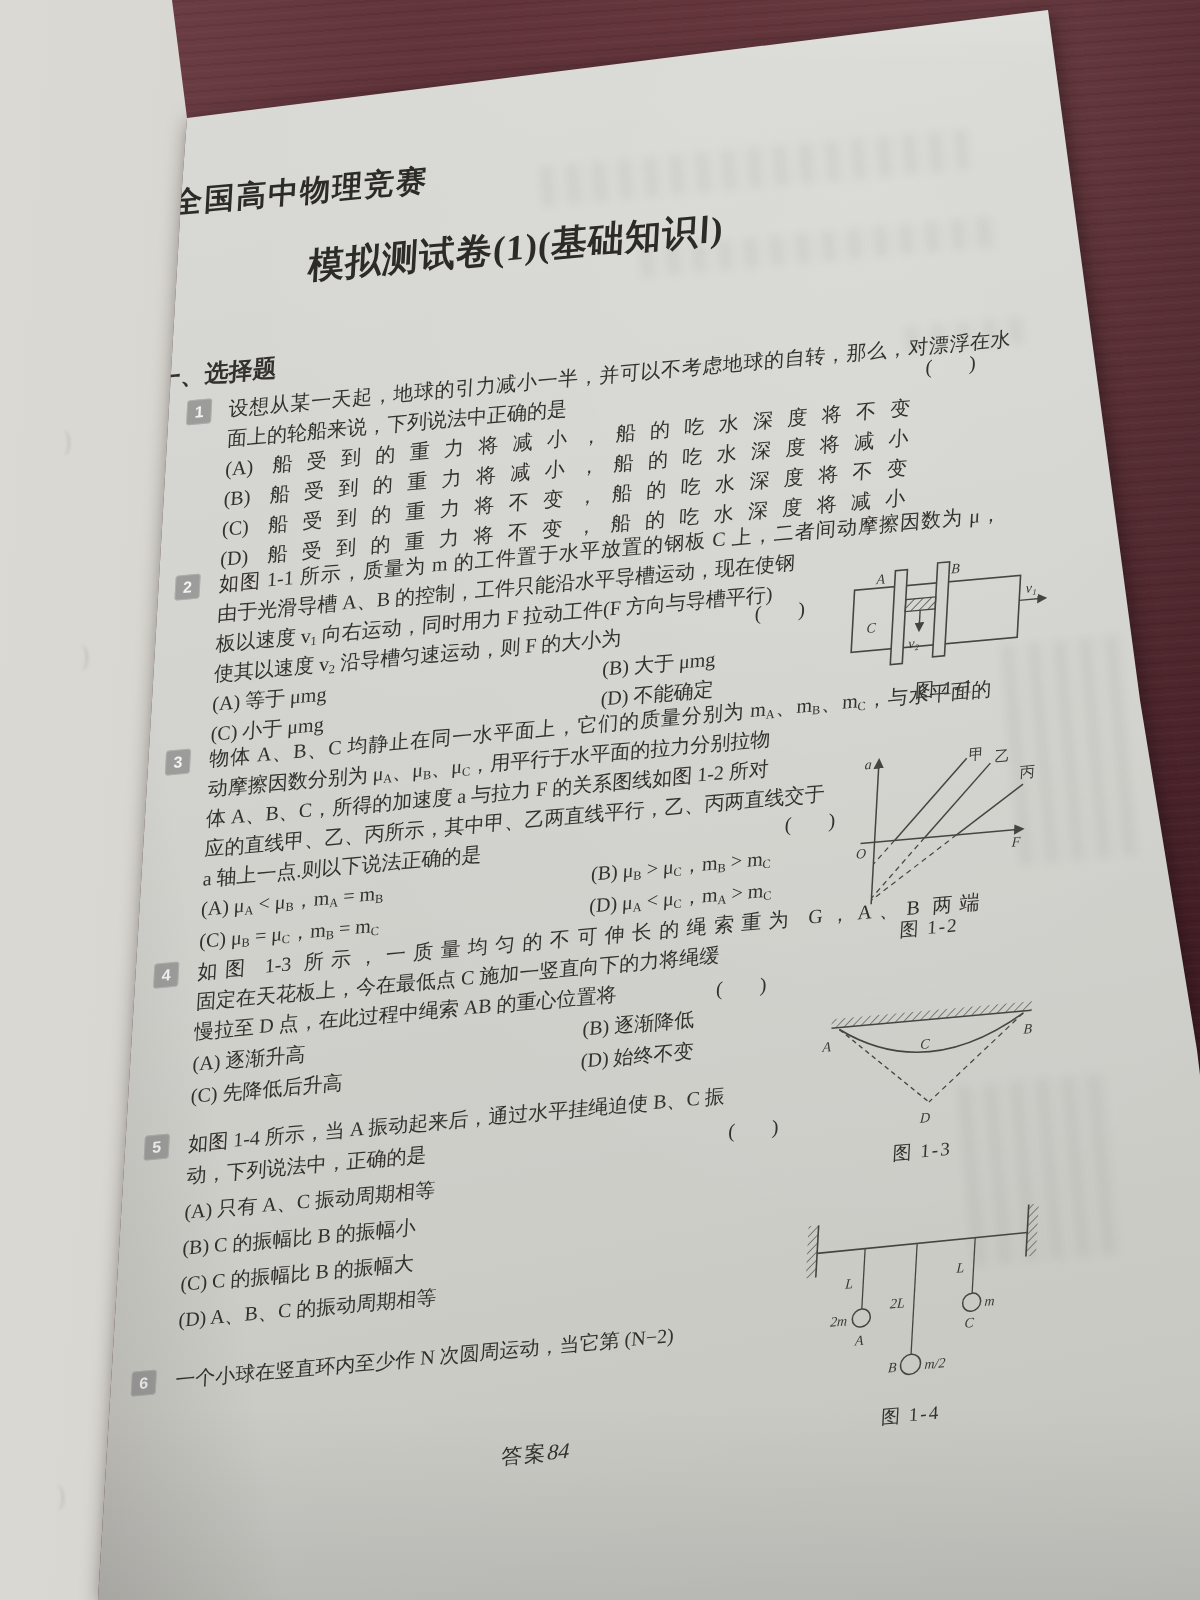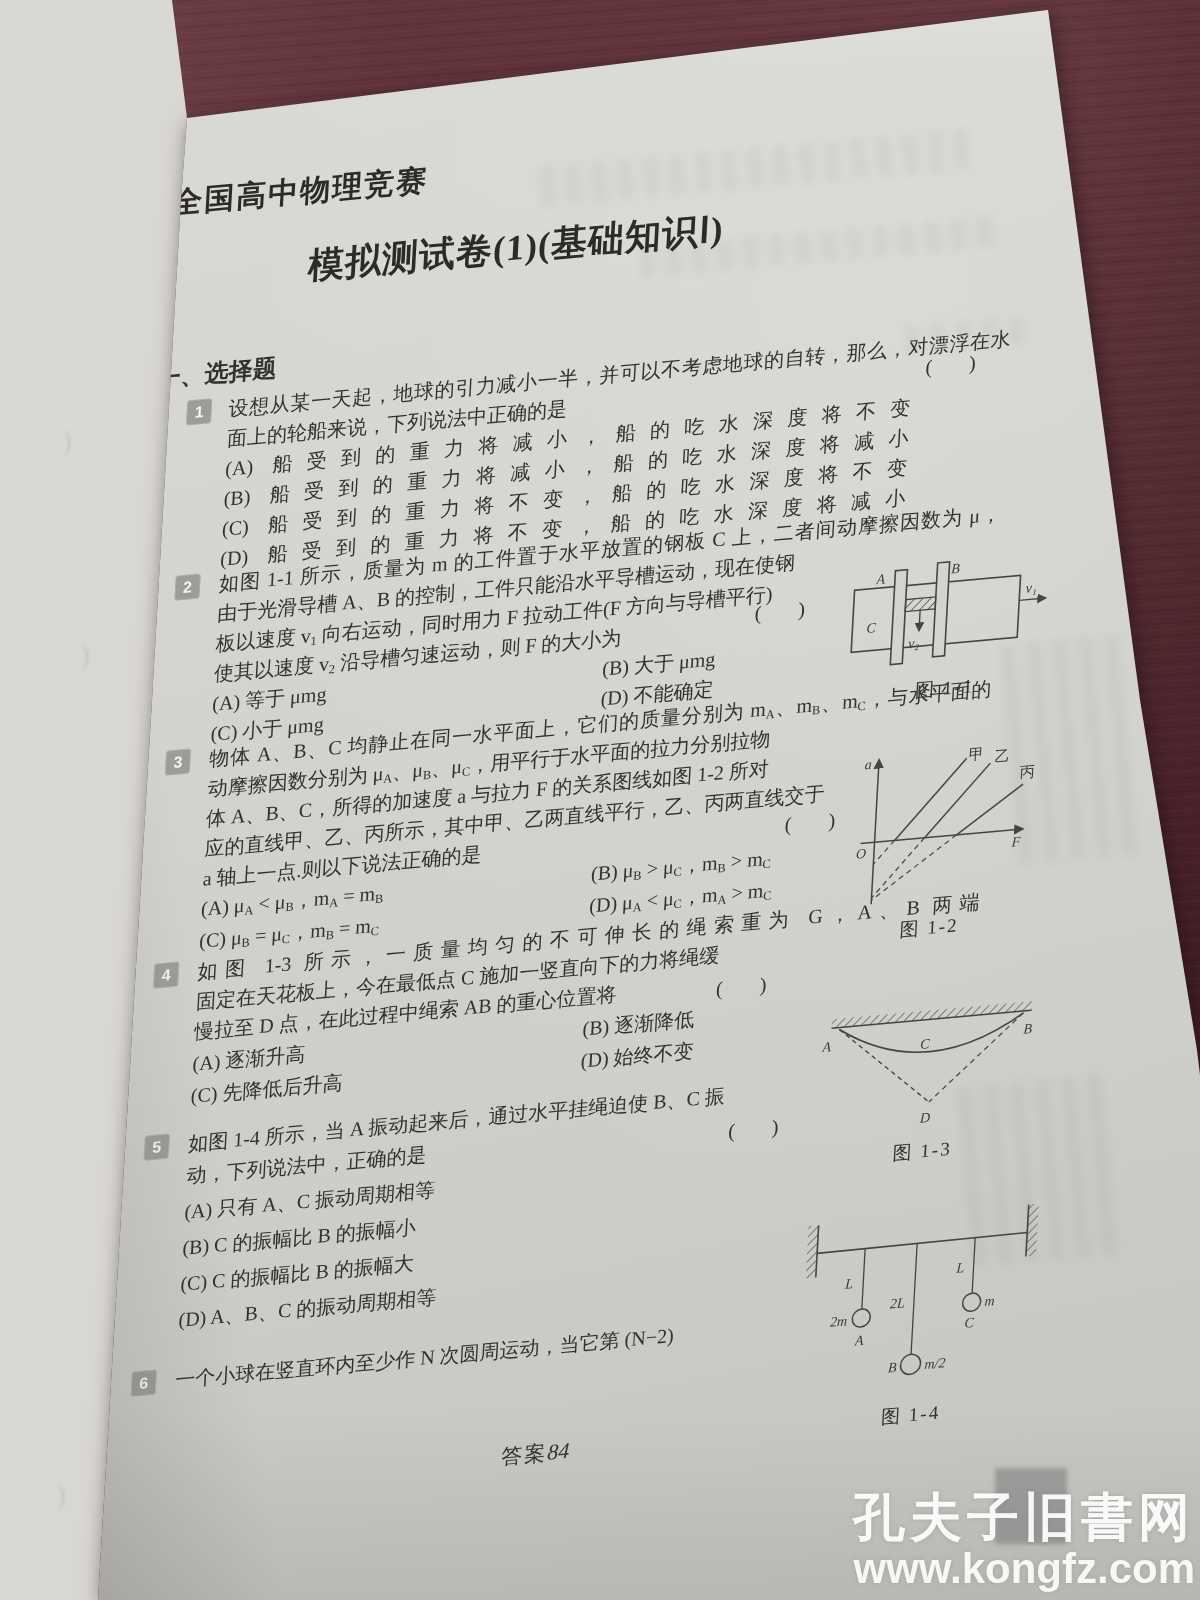--- a/index.html
+++ b/index.html
@@ -256,19 +256,14 @@
       <div class="footer" style="left:390px;top:1360px">
         <span>答案</span><span class="pg">84</span>
       </div>
 
     </div>
 
     <div class="page-shade"></div>
   </div>
   </div>
 
-  <div class="watermark">
-    <div class="wm-box"></div>
-    <div class="wm-cn">孔夫子旧書网</div>
-    <div class="wm-url">www.kongfz.com</div>
-  </div>
 
 </div>
 
 </body></html>

